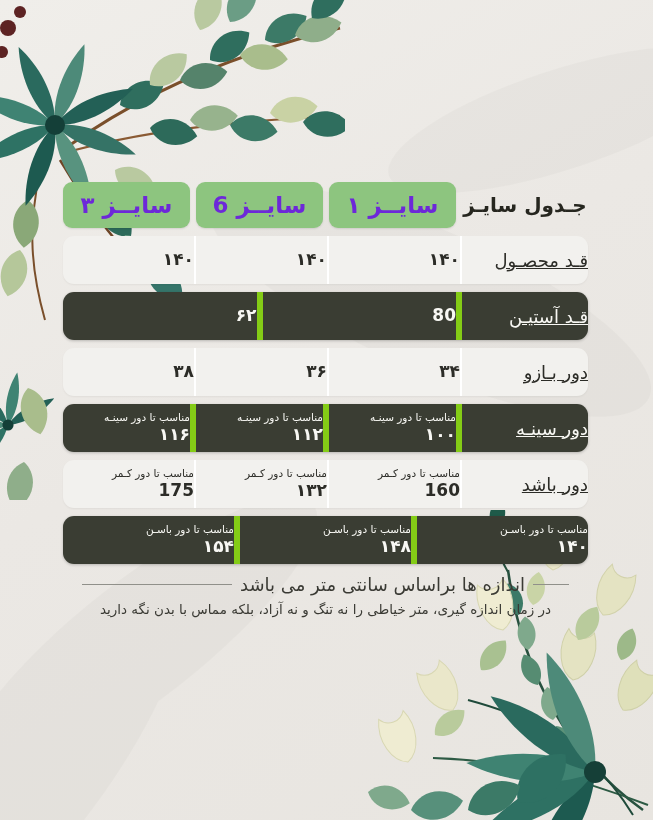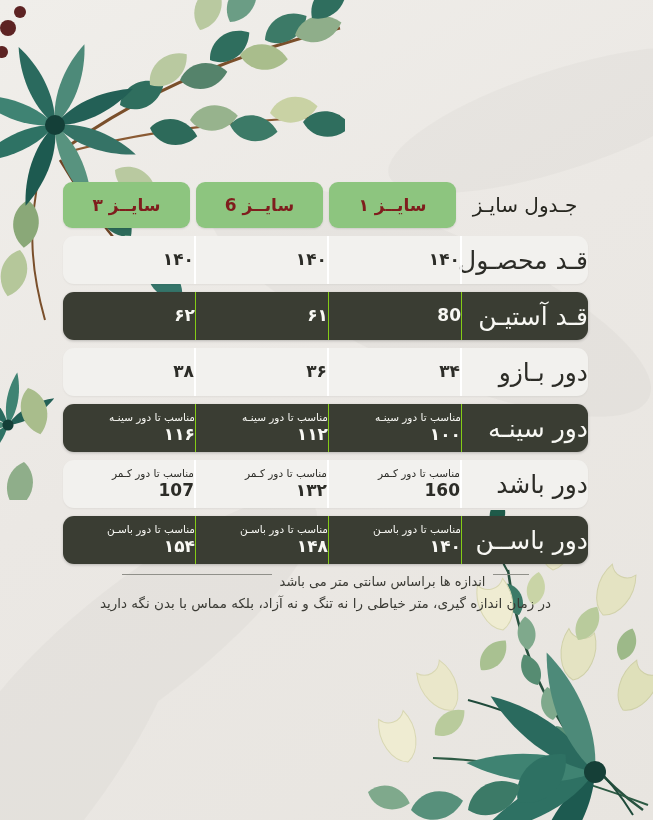--- a/index.html
+++ b/index.html
@@ -15,43 +15,43 @@
   .watermark{position:absolute;inset:0;opacity:.05;pointer-events:none;}
   .decor{position:absolute;pointer-events:none;}
   .decor.tl{left:0;top:0;}
   .decor.br{right:0;bottom:0;}
 
   
   .size-table{position:absolute;left:63px;top:182px;width:525px;direction:rtl;}
   .header-row{display:flex;gap:6px;height:46px;}
   .title-cell{
     width:126px;display:flex;align-items:center;justify-content:center;
-    font-weight:normal;font-size:20px;color:#26261f;white-space:nowrap;
+    font-weight:bold;font-size:20px;color:#26261f;white-space:nowrap;
   }
   .size-btn{
-    flex:1;border-radius:9px;color:#7f1d1d;font-weight:bold;font-size:17px;
+    flex:1;border-radius:9px;color:#6d28d9;font-weight:bold;font-size:23px;
     display:flex;align-items:center;justify-content:center;
     box-shadow:0 1px 2px rgba(0,0,0,.10);cursor:pointer;white-space:nowrap;
   }
   .t-row{
     display:flex;height:48px;margin-top:8px;border-radius:11px;overflow:hidden;
   }
   .t-row.light{background:#f2f1ee;color:#2c2c27;box-shadow:0 1px 2px rgba(0,0,0,.05);}
   .t-row.dark{background:#3a3d33;color:#f8f8f4;box-shadow:0 1px 3px rgba(0,0,0,.22);}
   .cell{display:flex;flex-direction:column;justify-content:center;}
-  .cell.label{width:126px;font-size:25px;white-space:nowrap;}
+  .cell.label{width:126px;font-size:18px;white-space:nowrap;text-decoration:underline;}
   .cell.value{flex:1;}
-  .t-row.dark .cell + .cell{border-right:1px solid #84cc16;}
+  .t-row.dark .cell + .cell{border-right:6px solid #84cc16;}
   .t-row.light .cell + .cell{border-right:2px solid rgba(255,255,255,.95);}
   .num{font-size:17px;font-weight:bold;line-height:1.15;}
   .sub{font-size:10.5px;font-weight:normal;line-height:1.25;margin-bottom:1px;white-space:nowrap;}
 
   
   .footer{position:absolute;left:63px;top:574px;width:525px;direction:rtl;color:#3a3a34;}
-  .note1{display:flex;justify-content:center;gap:8px;font-size:13px;}
+  .note1{display:flex;align-items:center;justify-content:center;gap:8px;font-size:18px;}
   .dash{height:1px;background:#90908a;}
   .dash.short{width:36px;}
   .dash.long{width:150px;}
   .note2{margin-top:6px;text-align:center;font-size:13.5px;white-space:nowrap;}
 </style>
 </head>
 <body>
 
 <div class="stage">
 
@@ -196,23 +196,20 @@
           <span class="num">۱۴۰</span>
         </div>
     </div>
 
     <div class="t-row dark">
       <div class="cell label">قـد آستیـن</div>
       <div class="cell value">
           <span class="num">80</span>
         </div>
       <div class="cell value">
-          <span class="num">۶۱</span>
-        </div>
-      <div class="cell value">
           <span class="num">۶۲</span>
         </div>
     </div>
 
     <div class="t-row light">
       <div class="cell label">دور بـازو</div>
       <div class="cell value">
           <span class="num">۳۴</span>
         </div>
       <div class="cell value">
@@ -244,26 +241,25 @@
       <div class="cell value">
         <span class="sub">مناسب تا دور کـمر</span>
         <span class="num">160</span>
       </div>
       <div class="cell value">
         <span class="sub">مناسب تا دور کـمر</span>
         <span class="num">۱۳۲</span>
       </div>
       <div class="cell value">
         <span class="sub">مناسب تا دور کـمر</span>
-        <span class="num">107</span>
+        <span class="num">175</span>
       </div>
     </div>
 
     <div class="t-row dark">
-      <div class="cell label">دور باســن</div>
       <div class="cell value">
         <span class="sub">مناسب تا دور باسـن</span>
         <span class="num">۱۴۰</span>
       </div>
       <div class="cell value">
         <span class="sub">مناسب تا دور باسـن</span>
         <span class="num">۱۴۸</span>
       </div>
       <div class="cell value">
         <span class="sub">مناسب تا دور باسـن</span>

